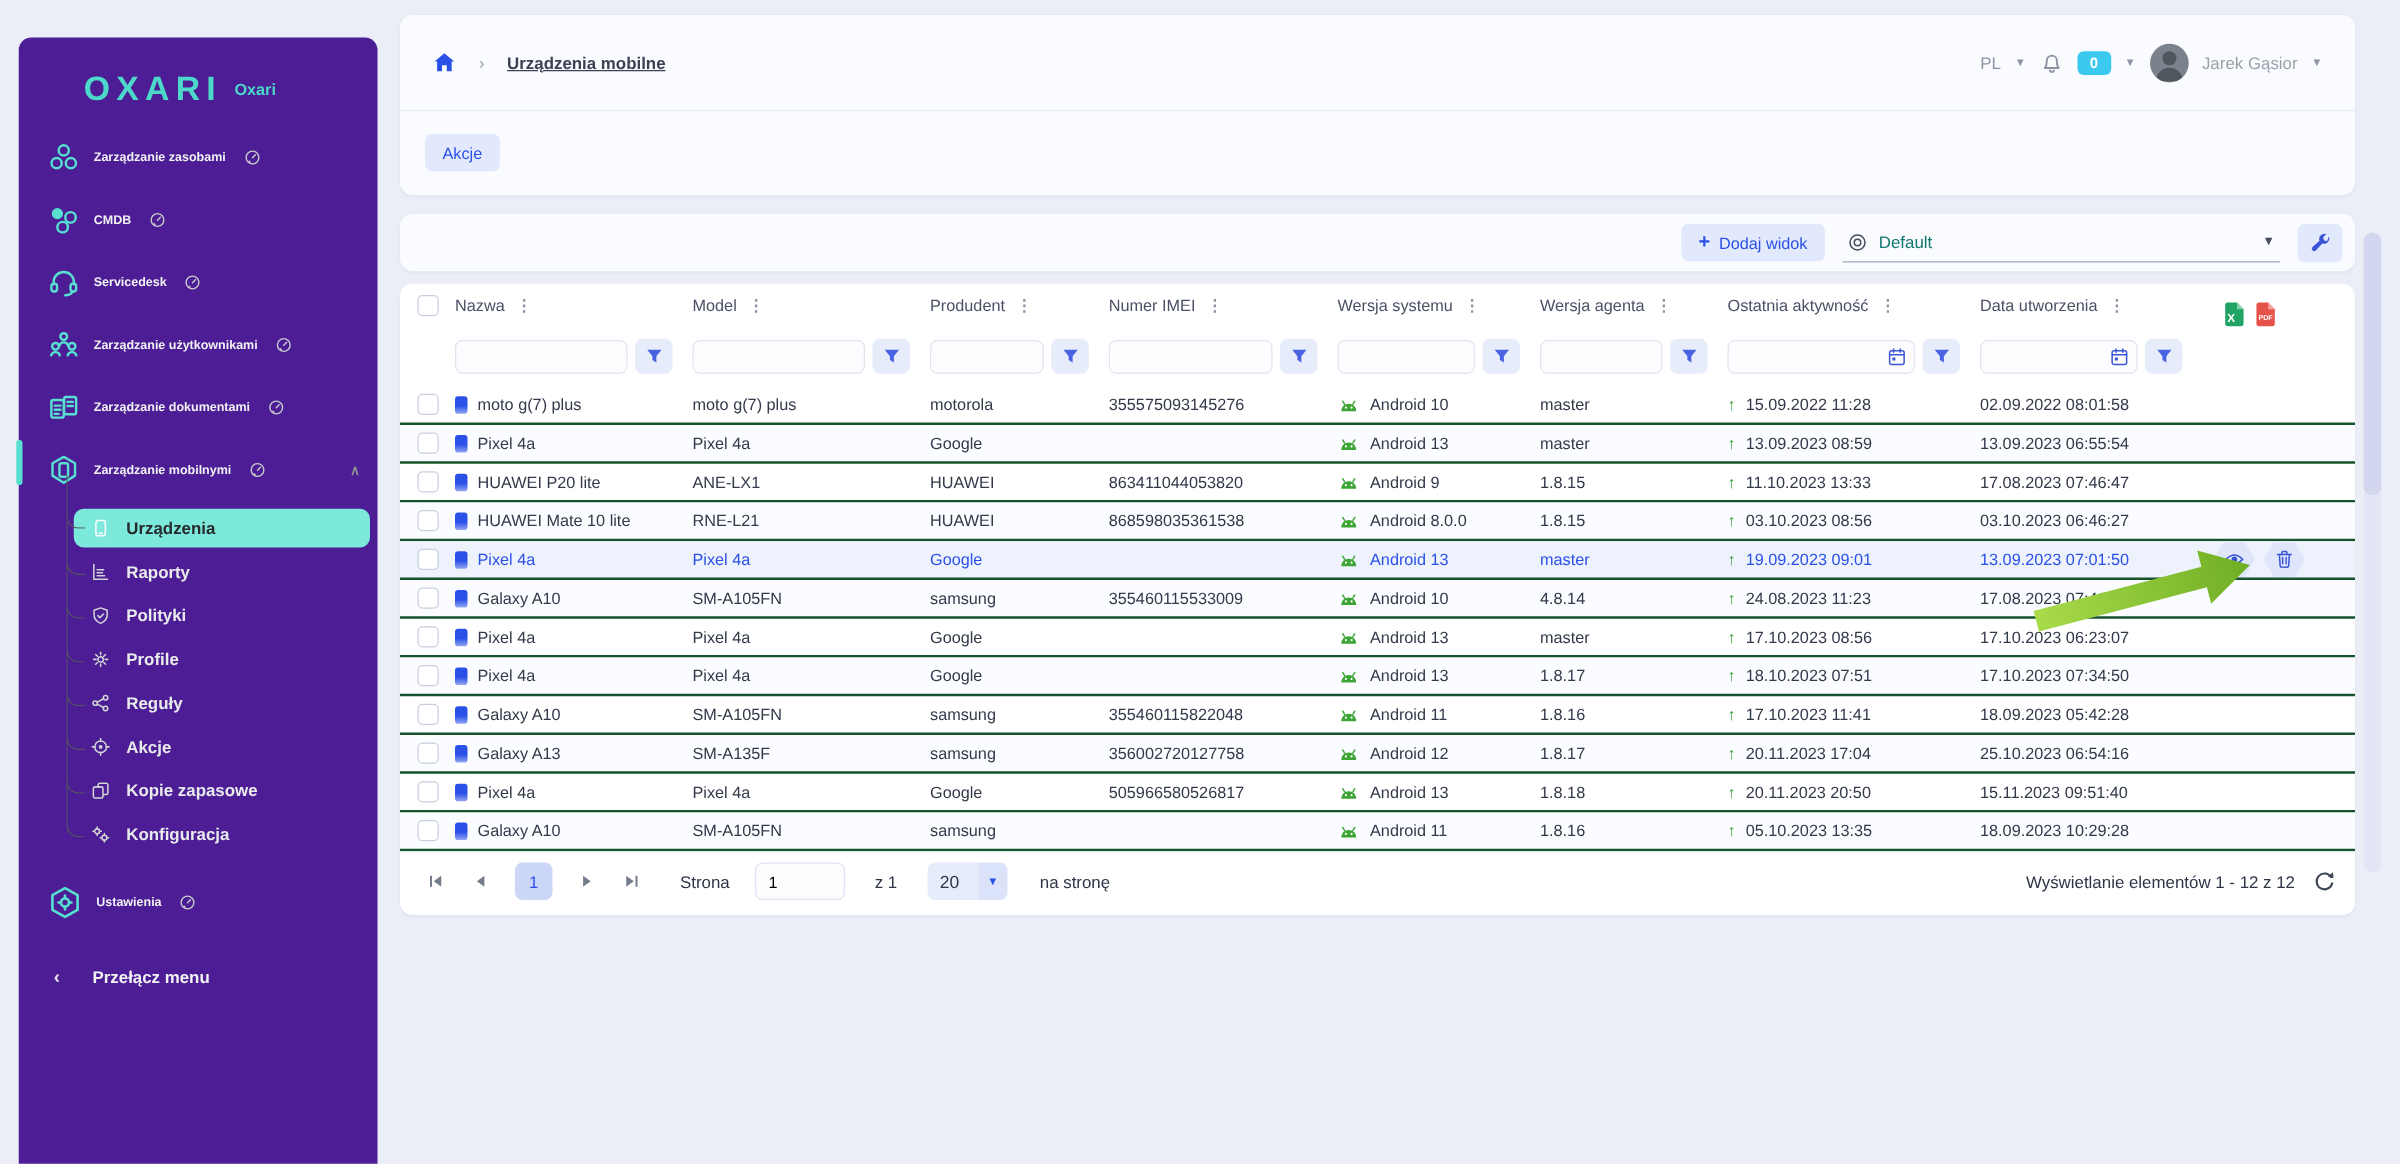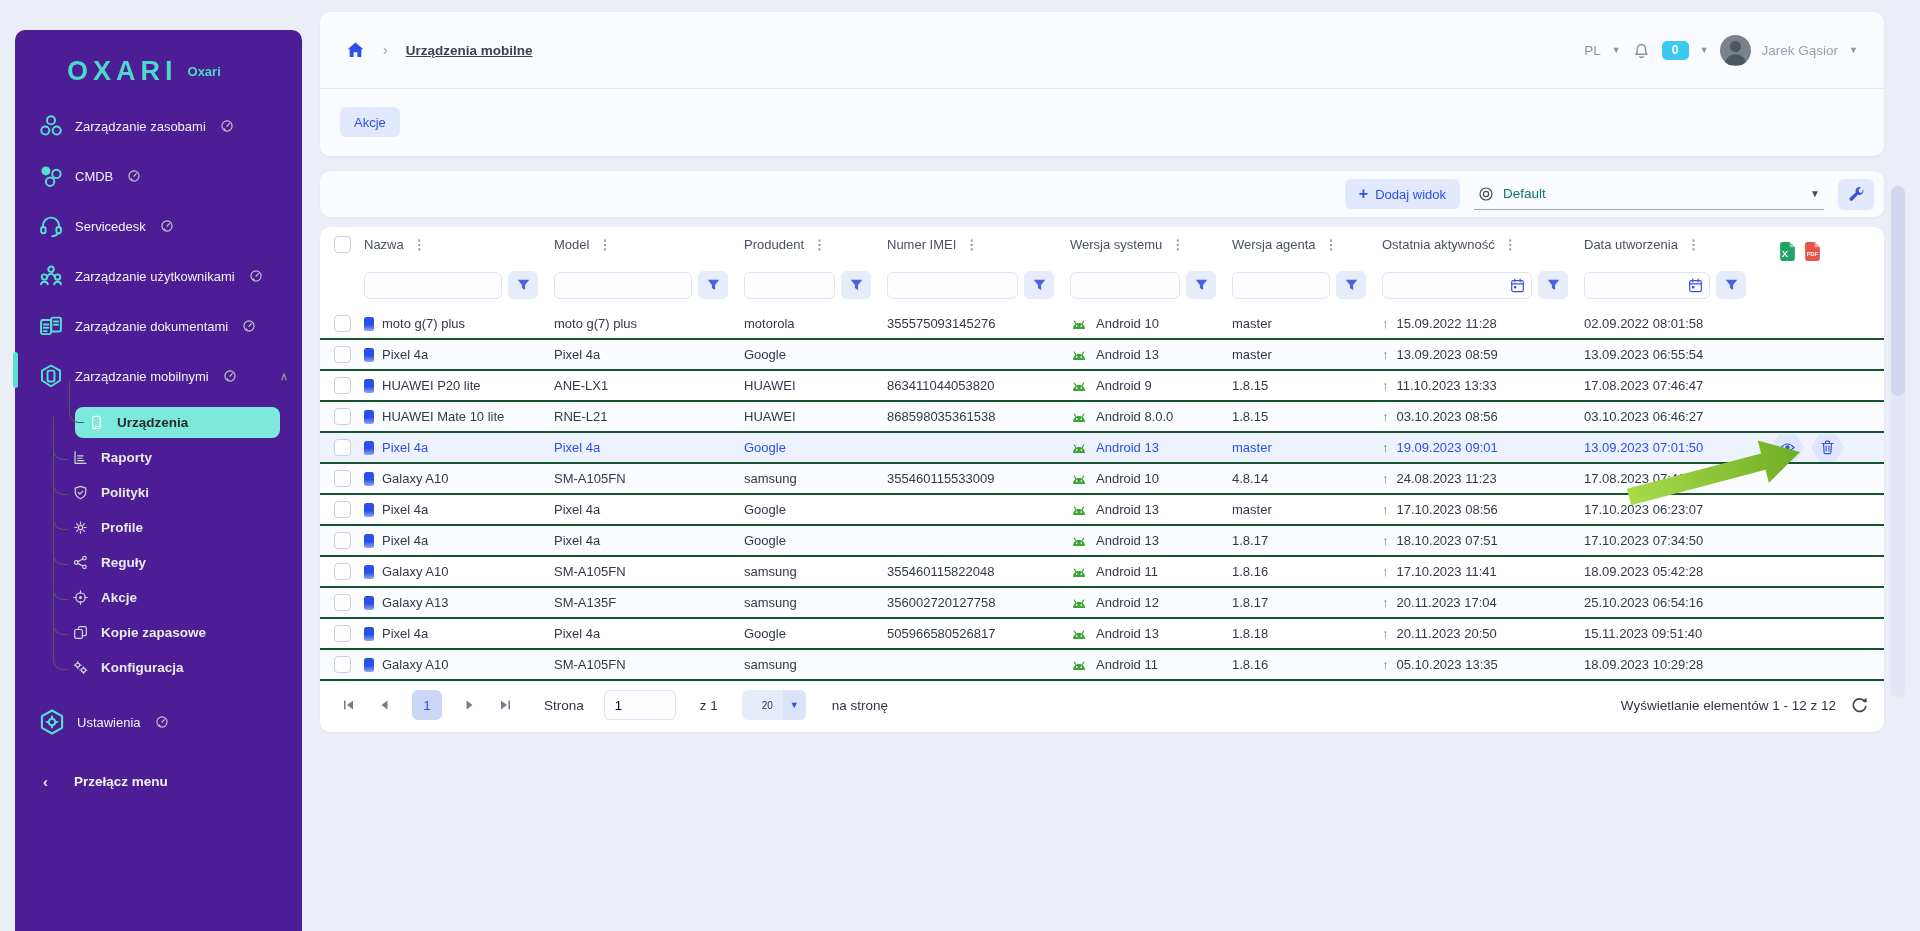--- a/index.html
+++ b/index.html
@@ -7,30 +7,30 @@
   body{background:#ebeef7;font-family:"Liberation Sans",sans-serif;position:relative;color:#323949}
   .ic{width:100%;height:100%;stroke:currentColor;fill:none;stroke-width:1.3;stroke-linecap:round;stroke-linejoin:round;display:block}
 
   
   .sidebar{position:absolute;left:15px;top:30px;width:287px;height:918px;background:#4c1d95;border-radius:10px 10px 0 0;color:#eceeee;z-index:5}
   .logo-row{display:flex;align-items:center;gap:10px;padding:26px 0 14px 52px}
   .logo{font-size:27px;font-weight:bold;letter-spacing:5px;color:#4cd9c9}
   .logo-sub{font-size:13px;font-weight:bold;color:#4cd9c9}
   .menu-item{position:relative;height:50px;display:flex;align-items:center;gap:12px;padding:0 14px 0 24px;cursor:pointer}
   .mi-icon{width:24px;height:24px;color:#57dfd0;flex:0 0 24px}
-  .mi-label{font-size:13px;font-weight:400;color:#f1f2f3;white-space:nowrap}
+  .mi-label{font-size:10px;font-weight:700;color:#f1f2f3;white-space:nowrap}
   .mi-gauge{width:14px;height:14px;color:#c7cacb;flex:0 0 14px;margin-left:2px}
   .mi-caret{margin-left:auto;color:#8a9093;font-size:11px;font-weight:bold}
   .active-notch{position:absolute;left:-2px;top:322px;width:5px;height:36px;background:#57dfd0;border-radius:3px}
   .submenu{position:relative;padding:4px 6px 2px 44px}
   .sub-item{position:relative;height:35px;display:flex;align-items:center;gap:13px;padding-left:14px;border-radius:8px;cursor:pointer}
   .sub-item::before{content:'';position:absolute;left:-6px;bottom:15px;width:14px;height:42px;border-left:1px solid #54585b;border-bottom:1px solid #54585b;border-bottom-left-radius:10px}
   .sub-icon{width:15px;height:15px;color:#d2d5d6;flex:0 0 15px}
   .sub-label{font-size:13.5px;font-weight:700;color:#e9eaeb;white-space:nowrap}
-  .sub-item.active{background:#7ce9dc;height:31px;margin:2px 16px}
+  .sub-item.active{background:#7ce9dc;height:31px;margin:2px 0}
   .sub-item.active .sub-label{color:#272b2d}
   .sub-item.active .sub-icon{color:#fdfefe}
   .settings-item{margin-top:10px}
   .settings-item .mi-icon{width:26px;height:26px;flex-basis:26px}
   .toggle-item{margin-top:26px;display:flex;align-items:center;gap:26px;padding-left:28px;cursor:pointer}
   .toggle-chevron{font-size:15px;font-weight:bold;color:#e3e5e6}
   .toggle-label{font-size:13.5px;font-weight:700;color:#f1f2f3}
 
   
   .card{position:absolute;left:320px;width:1564px;background:#fafbfe;border-radius:10px;box-shadow:0 1px 3px rgba(45,55,100,.05)}
@@ -94,21 +94,21 @@
 
   
   .pagbar{height:47px;border-top:1px solid #edeff6;display:flex;align-items:center;padding:0 16px;gap:10px}
   .pgnav{width:26px;height:26px;border:none;background:transparent;cursor:pointer;display:flex;align-items:center;justify-content:center}
   .pgnav svg{width:14px;height:14px;fill:#757c8c}
   .pgcur{width:30px;height:30px;background:#ccd7f8;border:none;border-radius:6px;color:#2b50e8;font-size:13.5px;font-family:inherit;cursor:pointer;margin:0 4px}
   .pg-label{font-size:13.5px;color:#2e3547;margin-left:16px}
   .pg-input{width:72px;height:30px;border:1px solid #dfe3f2;border-radius:6px;background:#fdfdff;font-family:inherit;font-size:13px;padding:0 10px;margin-left:10px}
   .pg-of{font-size:13.5px;color:#2e3547;margin-left:14px}
   .pg-size{width:64px;height:30px;background:#e7ecfb;border-radius:6px;display:flex;align-items:center;margin-left:14px;cursor:pointer;overflow:hidden}
-  .pg-size-val{flex:1;font-size:10px;color:#2e3547;padding-left:20px}
+  .pg-size-val{flex:1;font-size:14px;color:#2e3547;padding-left:10px}
   .pg-size-caret{width:23px;height:100%;background:#dbe3fa;display:flex;align-items:center;justify-content:center;color:#2b50e8;font-size:9px}
   .pg-summary{margin-left:auto;font-size:13.5px;color:#2e3547;display:flex;align-items:center;gap:14px}
   .refresh{width:18px;height:18px;color:#3f4656;cursor:pointer}
 
   .vscroll{position:absolute;left:1891px;top:186px;width:14px;height:512px;background:#e3e6f4;border-radius:7px;z-index:4}
   .vthumb{width:100%;height:210px;background:#d2d7ef;border-radius:7px}
   .annot{position:absolute;left:0;top:0;z-index:50;pointer-events:none}
 </style>
 </head>
 <body>

